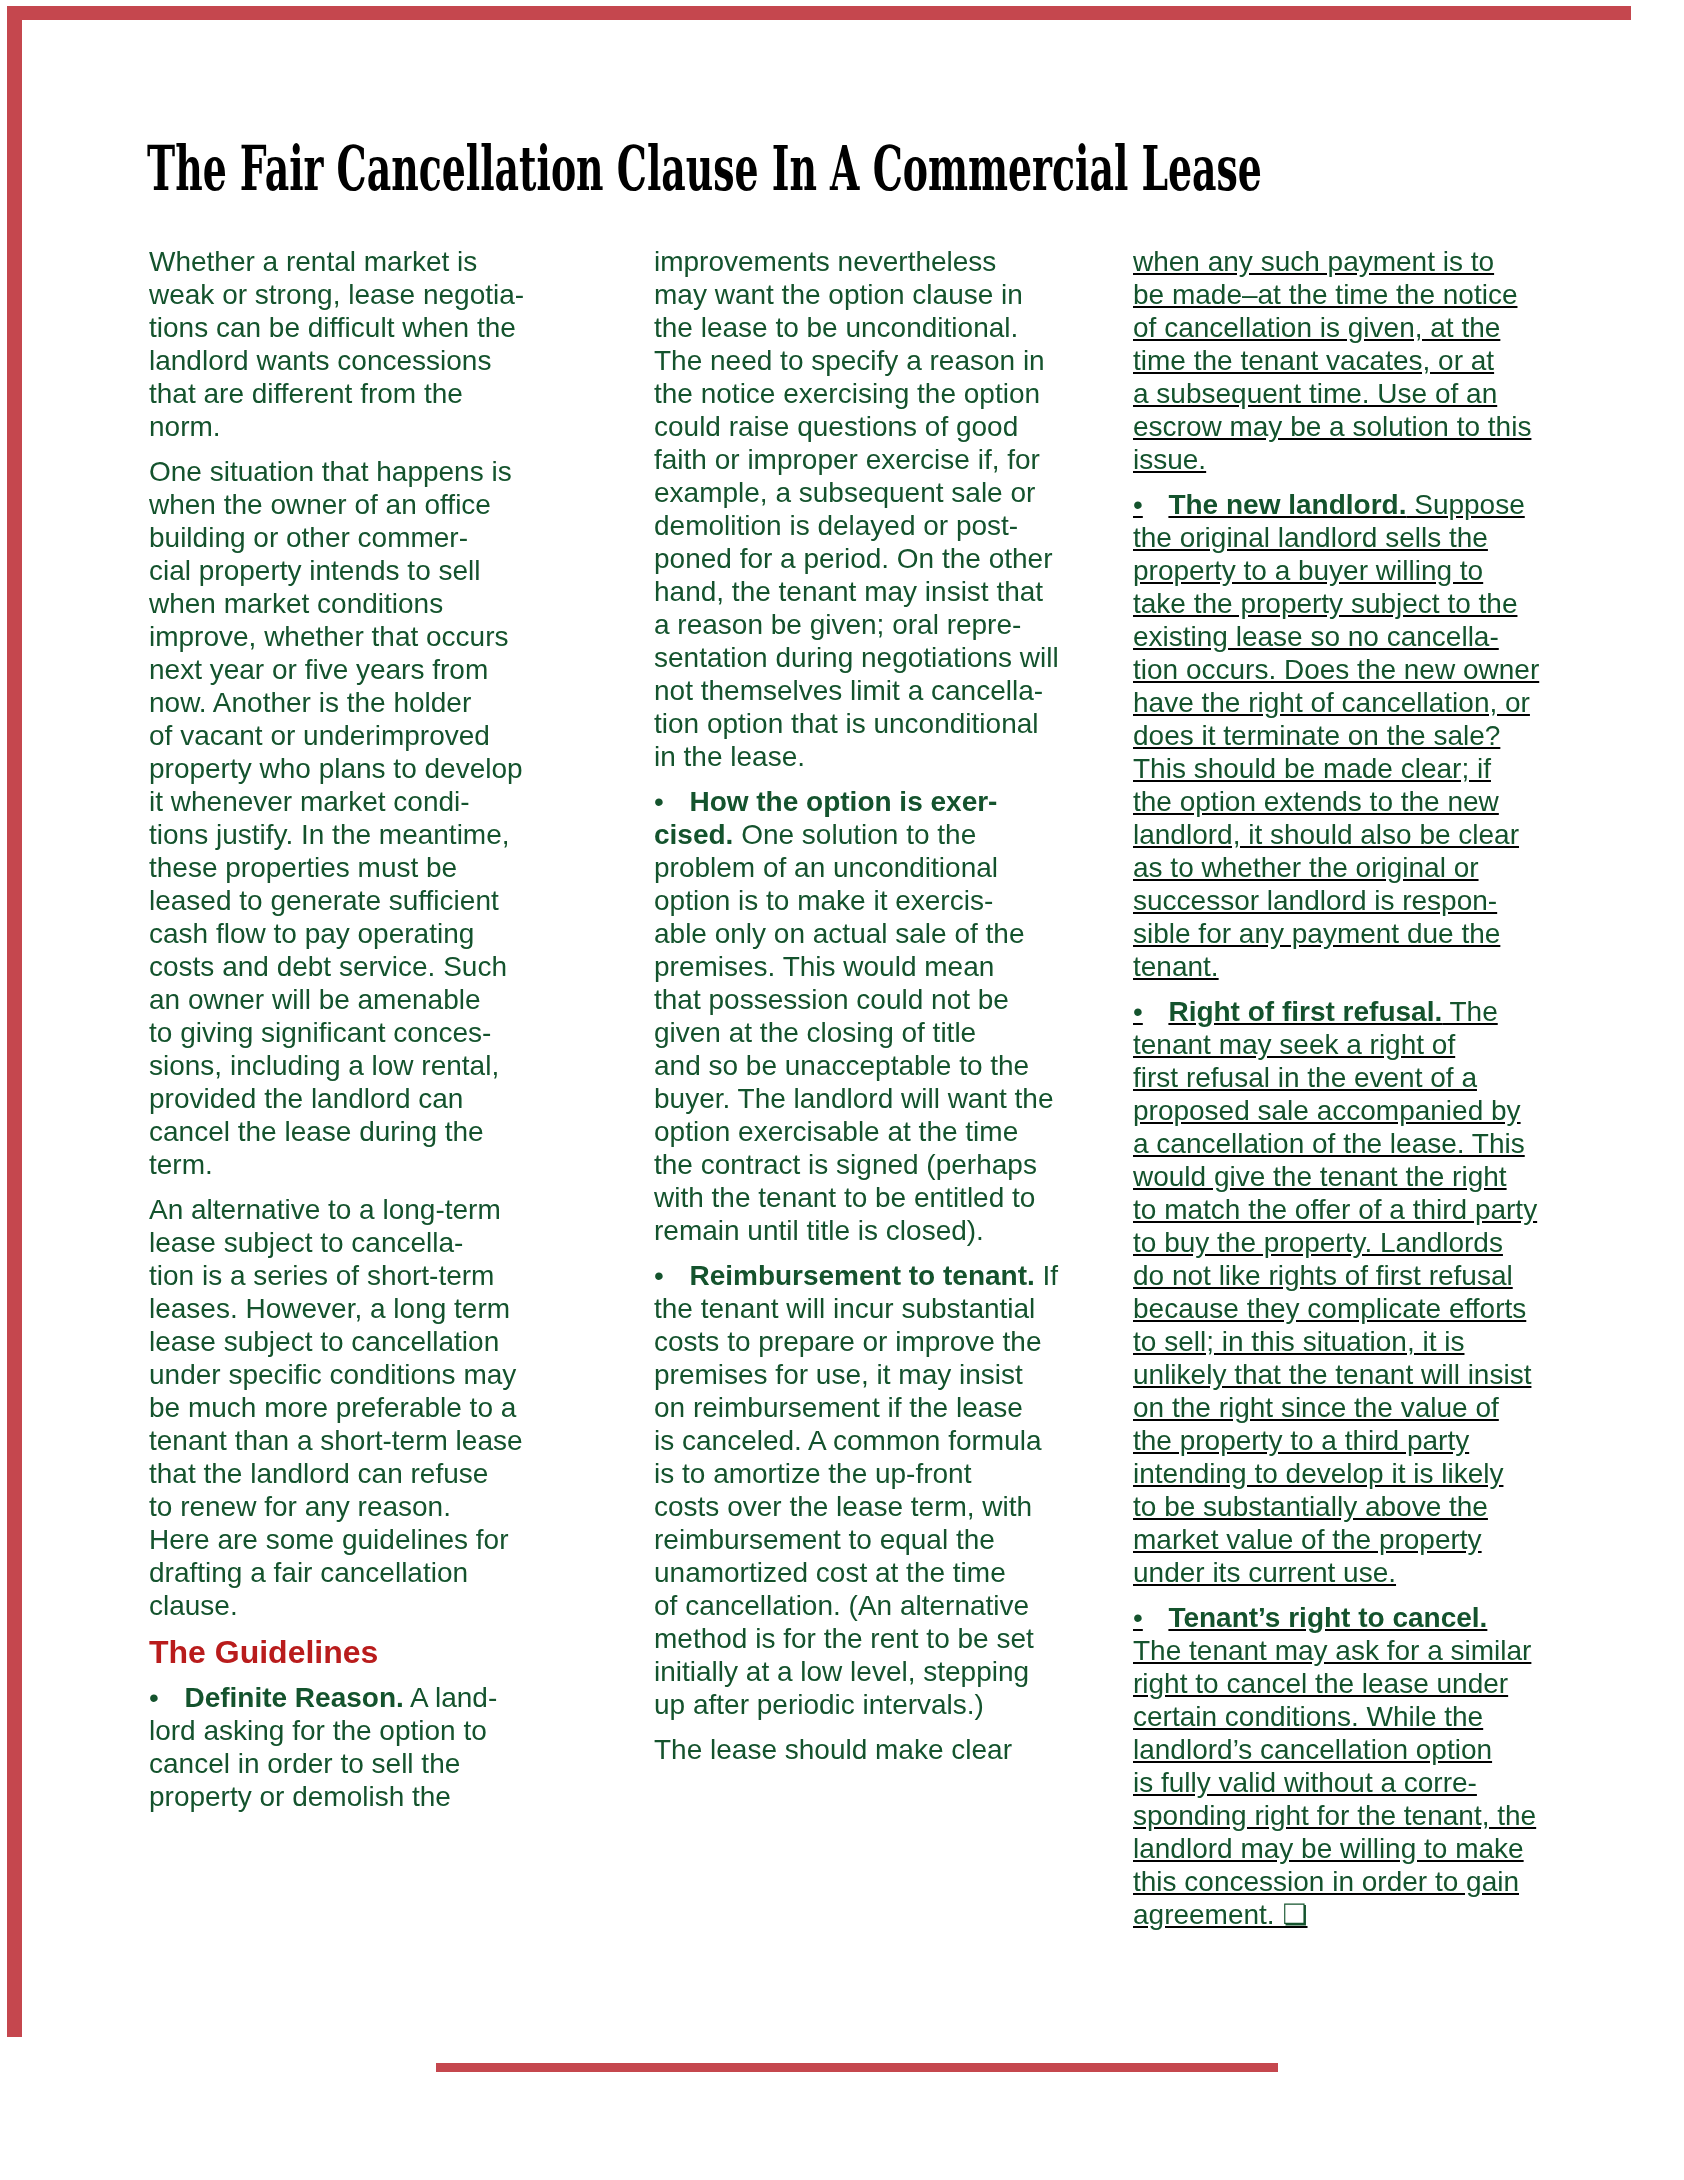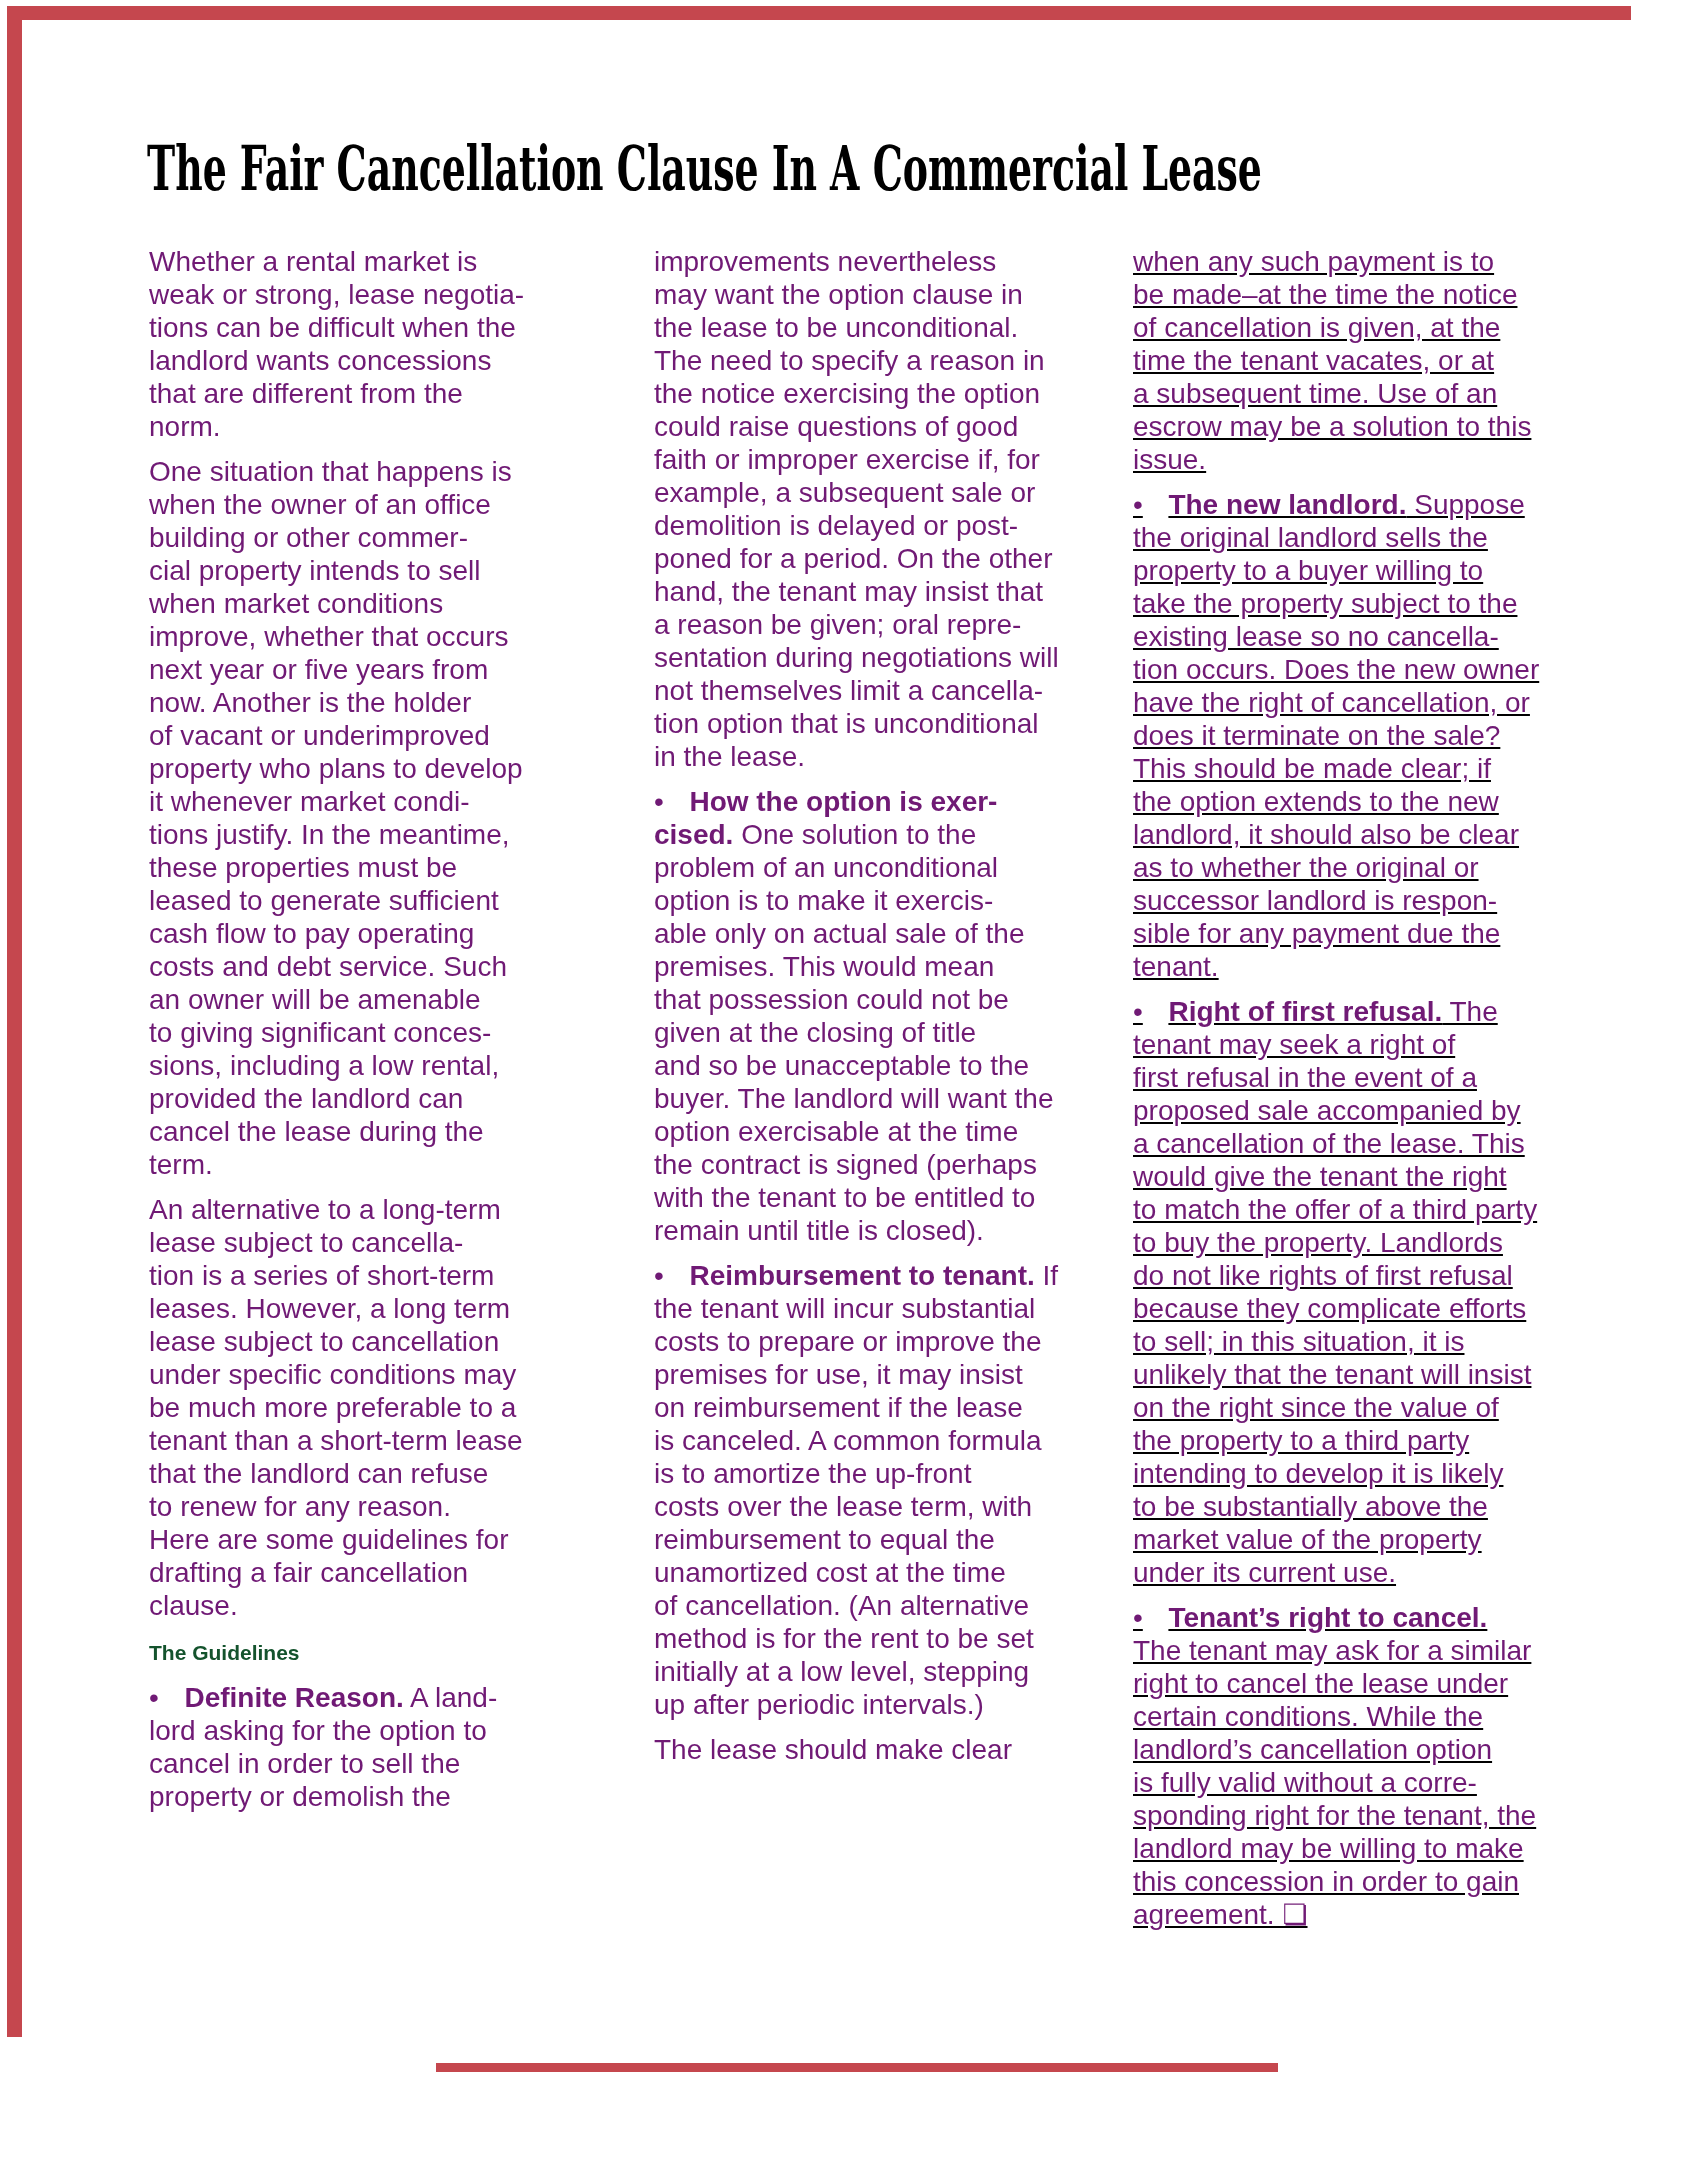--- a/index.html
+++ b/index.html
@@ -10,23 +10,23 @@
   .bar-left{left:6.8px;top:6px;width:15.3px;height:2031px;}
   .bar-bottom{left:436px;top:2063px;width:842px;height:9.4px;}
   .title{position:absolute;left:147px;top:136px;white-space:nowrap;
          font-family:"DejaVu Serif", serif;font-weight:bold;font-size:61px;line-height:65px;
          transform:scaleX(0.62);transform-origin:left center;letter-spacing:0px;color:#000;}
   .col{position:absolute;top:245px;}
   .col1{left:149px;width:443px;}
   .col2{left:654px;width:477px;}
   .col3{left:1133px;width:484px;text-decoration:underline;}
   .body{margin:0 0 12px 0;font-size:28px;line-height:33px;white-space:pre-line;
-        font-family:"Liberation Sans", sans-serif;color:#701a75;text-align:left;}
-  .guide-head{margin:5.1px 0 10.2px 0;font-size:21px;line-height:37px;font-weight:bold;
-        font-family:"Liberation Sans", sans-serif;color:#14532d;}
+        font-family:"Liberation Sans", sans-serif;color:#14532d;text-align:left;}
+  .guide-head{margin:5.1px 0 10.2px 0;font-size:32px;line-height:37px;font-weight:bold;
+        font-family:"Liberation Sans", sans-serif;color:#b91c1c;}
   .bullet{margin-right:25.6px;}
   .lead{font-weight:bold;white-space:pre-line;}
   .rest{white-space:pre-line;}
 </style>
 </head>
 <body>
 
 <div class="page">
   <div class="bar bar-top" style="background-color: rgb(197, 71, 78);"></div>
   <div class="bar bar-left" style="background-color: rgb(197, 71, 78);"></div>

